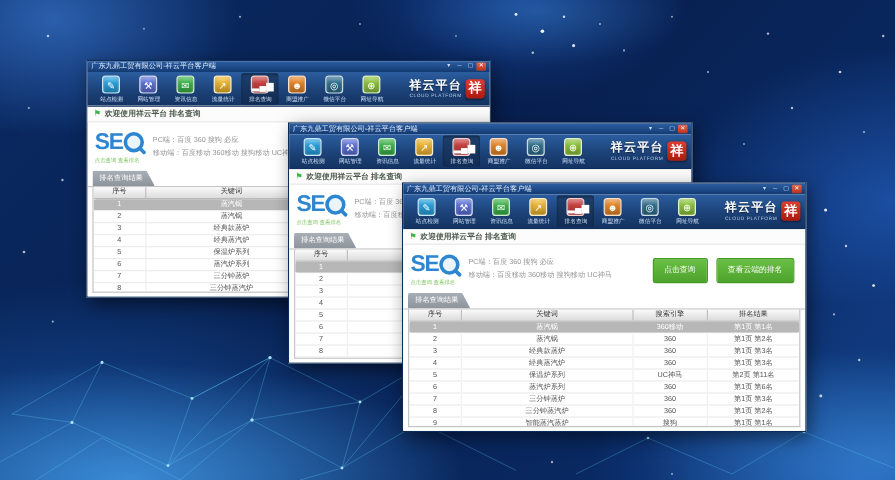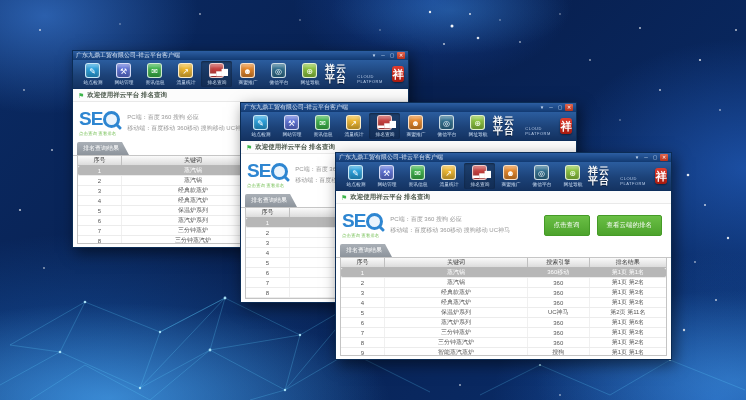--- a/index.html
+++ b/index.html
@@ -29,35 +29,35 @@
   .toolbar{height:28px;flex:0 0 28px;display:flex;align-items:stretch;padding:1px 4px;box-sizing:border-box;
     background:linear-gradient(180deg,#2b5d9f 0%,#1c4278 55%,#143362 100%);}
   .tools{display:flex;}
   .tool{width:31px;display:flex;flex-direction:column;align-items:center;justify-content:center;cursor:pointer;border-radius:2px;}
   .tool.active{background:linear-gradient(rgba(0,0,0,.3),rgba(0,0,0,.15));box-shadow:inset 0 1px 2px rgba(0,0,0,.4);}
   .tool-ic{width:15px;height:15px;border-radius:3px;color:#fff;font-size:8px;line-height:15px;text-align:center;
     border:1px solid rgba(255,255,255,.75);box-sizing:border-box;
     box-shadow:inset 0 3px 3px rgba(255,255,255,.35), inset 0 -4px 5px rgba(0,0,0,.28);}
   .tool-lb{font-size:5px;color:#cfe0f5;white-space:nowrap;margin-top:1px;transform:scale(.95);}
   .brand{margin-left:auto;display:flex;align-items:center;}
-  .brand-text{display:flex;flex-direction:row;align-items:flex-end;margin-right:3px;}
+  .brand-text{display:flex;flex-direction:column;align-items:center;margin-right:3px;}
   .brand-name{font-size:10px;font-weight:bold;color:#fff;letter-spacing:1px;line-height:10px;
     text-shadow:0 1px 1px rgba(0,0,0,.5);}
   .brand-sub{font-size:4px;color:#b9cce8;letter-spacing:.5px;line-height:5px;}
   .seal{width:16px;height:16px;background:linear-gradient(#e03c2e,#a81a0e);color:#fff;font-size:11px;
     line-height:16px;text-align:center;border-radius:3px;font-weight:bold;box-shadow:0 1px 2px rgba(0,0,0,.45);}
 
   .content{flex:1;display:flex;flex-direction:column;overflow:hidden;background:#fff;border-top:1px solid #0e2f5d;}
   .welcome{height:12px;flex:0 0 12px;display:flex;align-items:center;padding:0 5px;
     font-size:6.5px;font-weight:bold;color:#4d5a4d;background:#fcfcfc;border-bottom:1px solid #e9e9e9;}
   .flag{color:#3db54b;font-size:7px;margin-right:3px;line-height:1;}
 
   .query-row{display:flex;align-items:center;padding:4px 6px 2px 6px;flex:0 0 34px;}
   .seo-logo{display:flex;flex-direction:column;margin-right:7px;}
-  .seo-row{display:flex;align-items:center;}
+  .seo-row{display:flex;align-items:flex-start;}
   .seo-se{font-size:19px;font-weight:900;color:#2e86d1;letter-spacing:-1px;line-height:18px;}
   .lens{width:11px;height:11px;border:3px solid #2e86d1;border-radius:50%;position:relative;
     display:inline-block;background:#eaf4fd;margin-left:1px;}
   .lens-handle{position:absolute;width:3px;height:7px;background:#2e86d1;bottom:-5px;right:-3px;
     transform:rotate(-45deg);border-radius:1px;}
   .seo-tag{font-size:4.5px;color:#7cc35e;margin-top:3px;white-space:nowrap;}
   .engines{font-size:6px;color:#979797;line-height:1.8;white-space:nowrap;}
   .btns{margin-left:auto;display:flex;padding-right:3px;}
   .gbtn{background:linear-gradient(#6abf45,#4da32c);color:#fff;border:1px solid #459b27;font-size:6.5px;
     padding:5px 9px;border-radius:2px;cursor:pointer;margin-left:7px;font-family:inherit;white-space:nowrap;}

